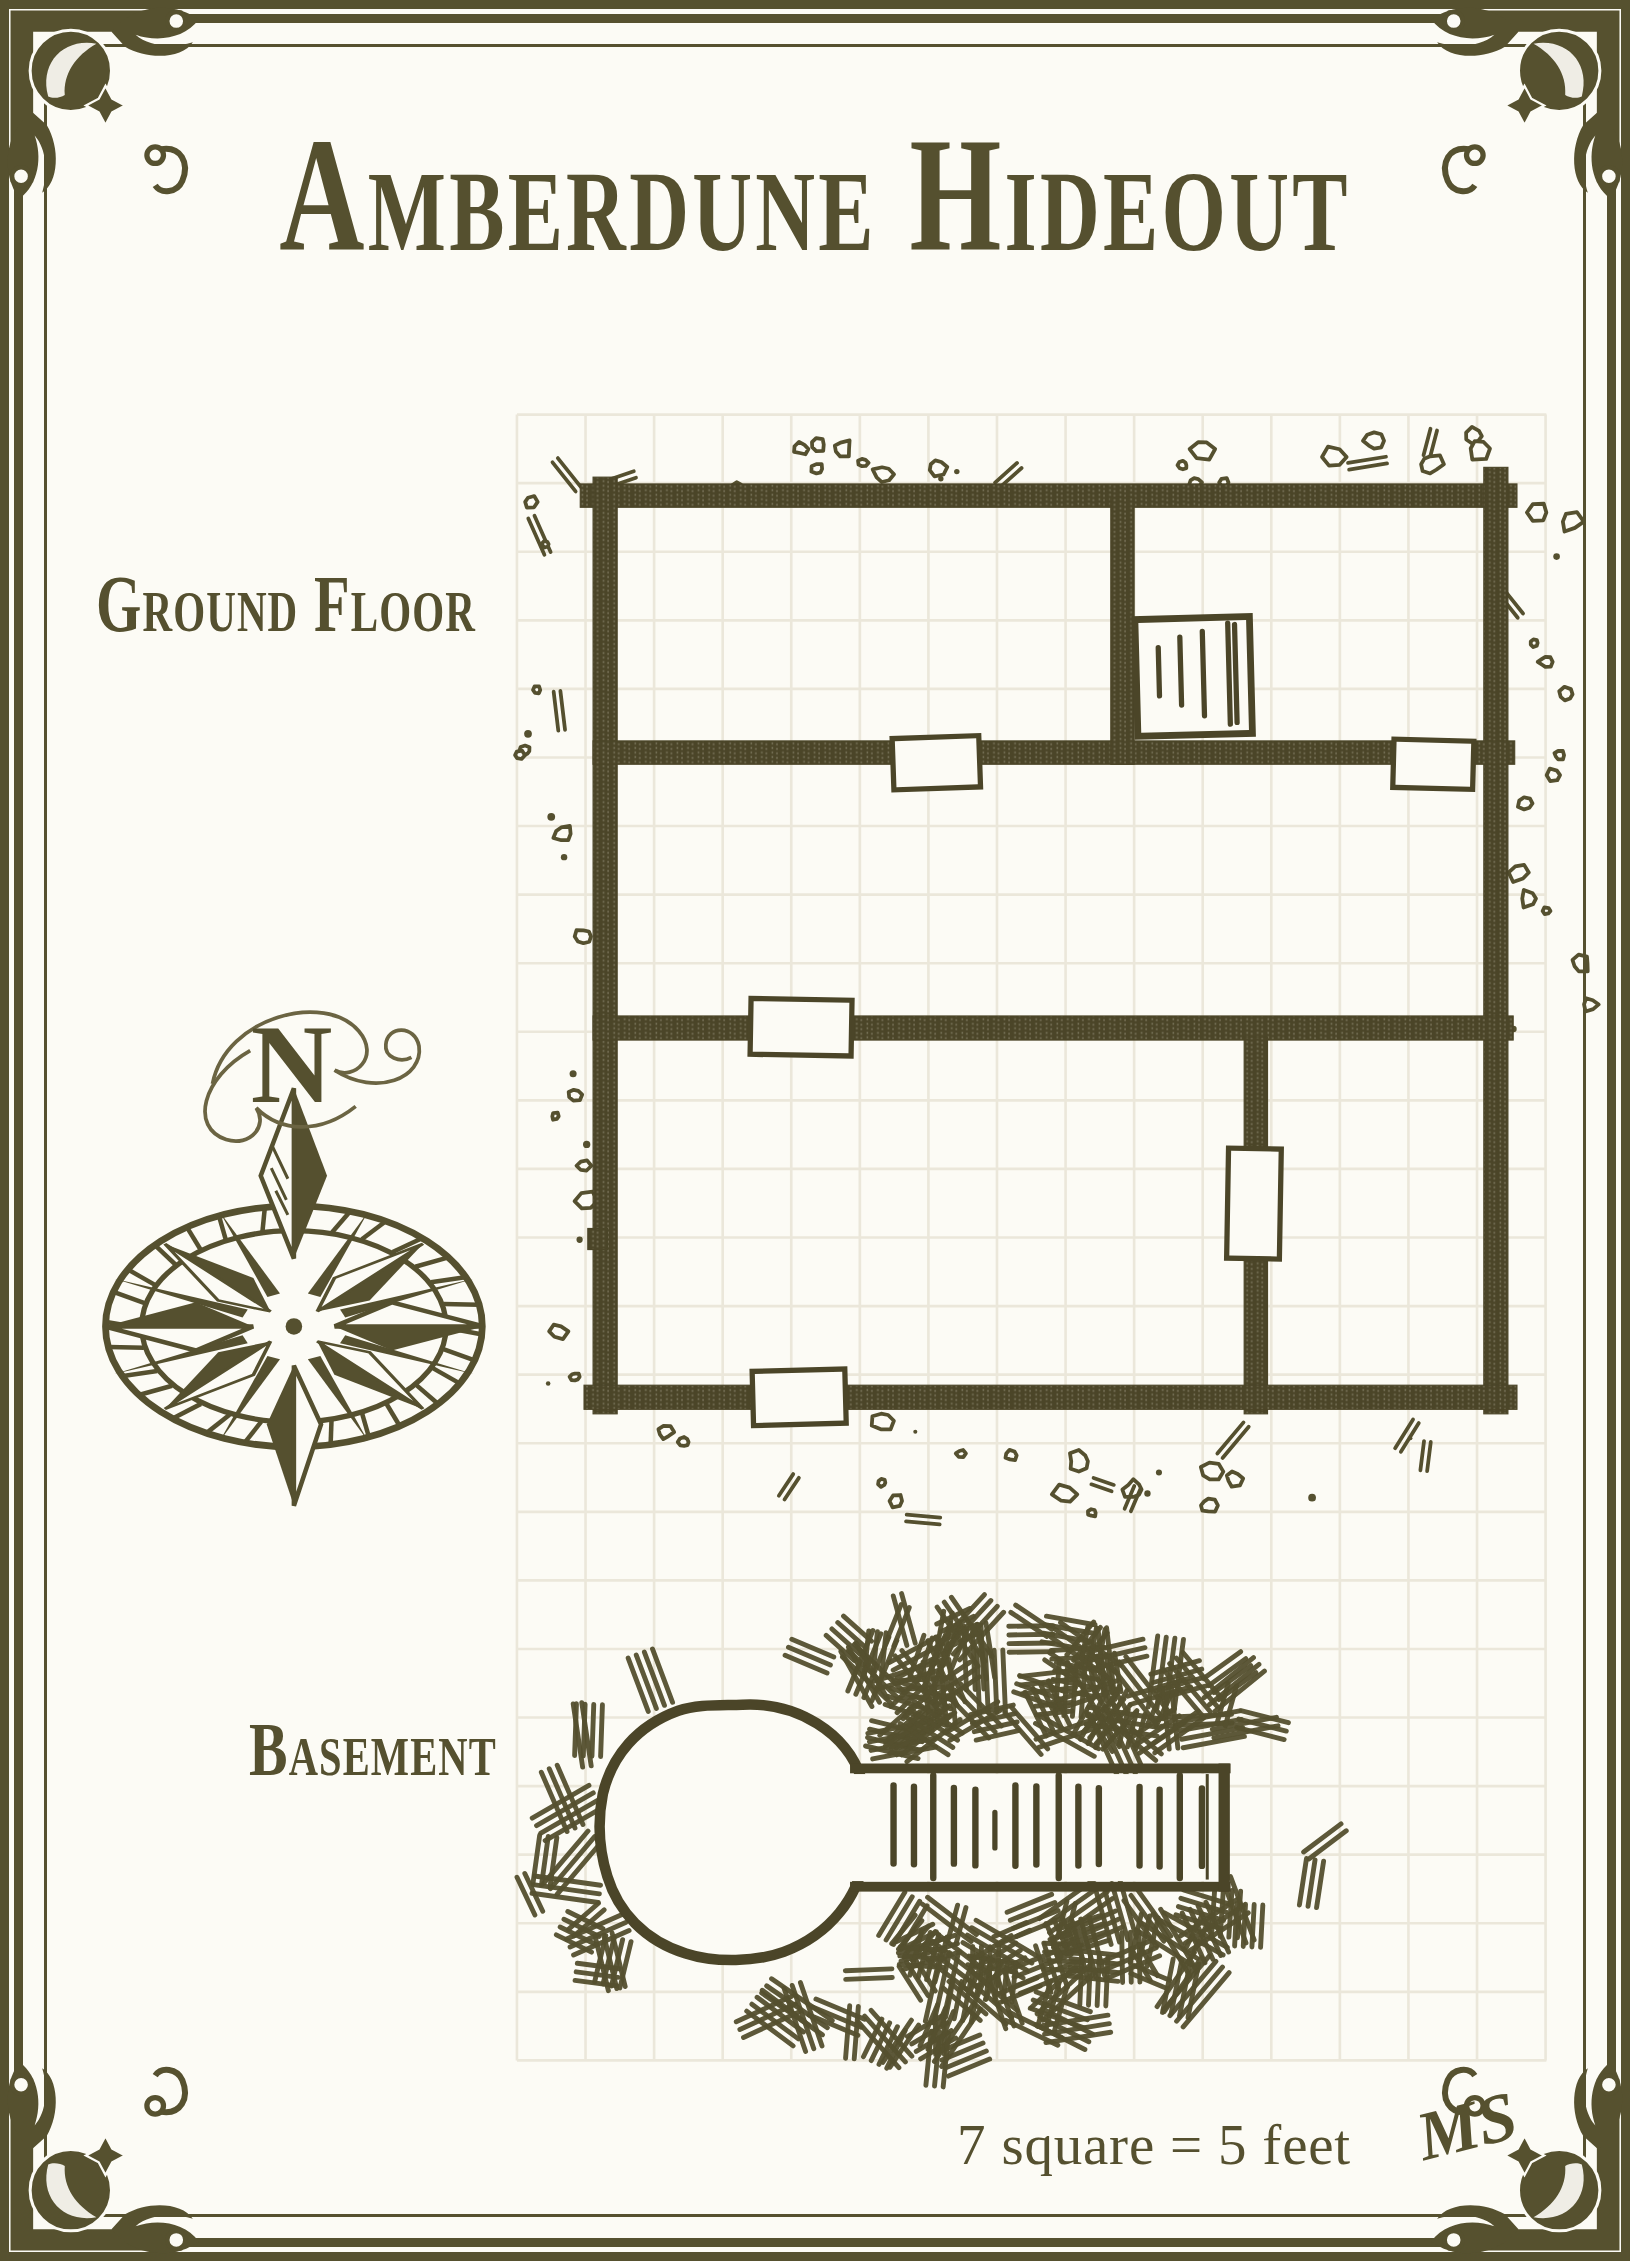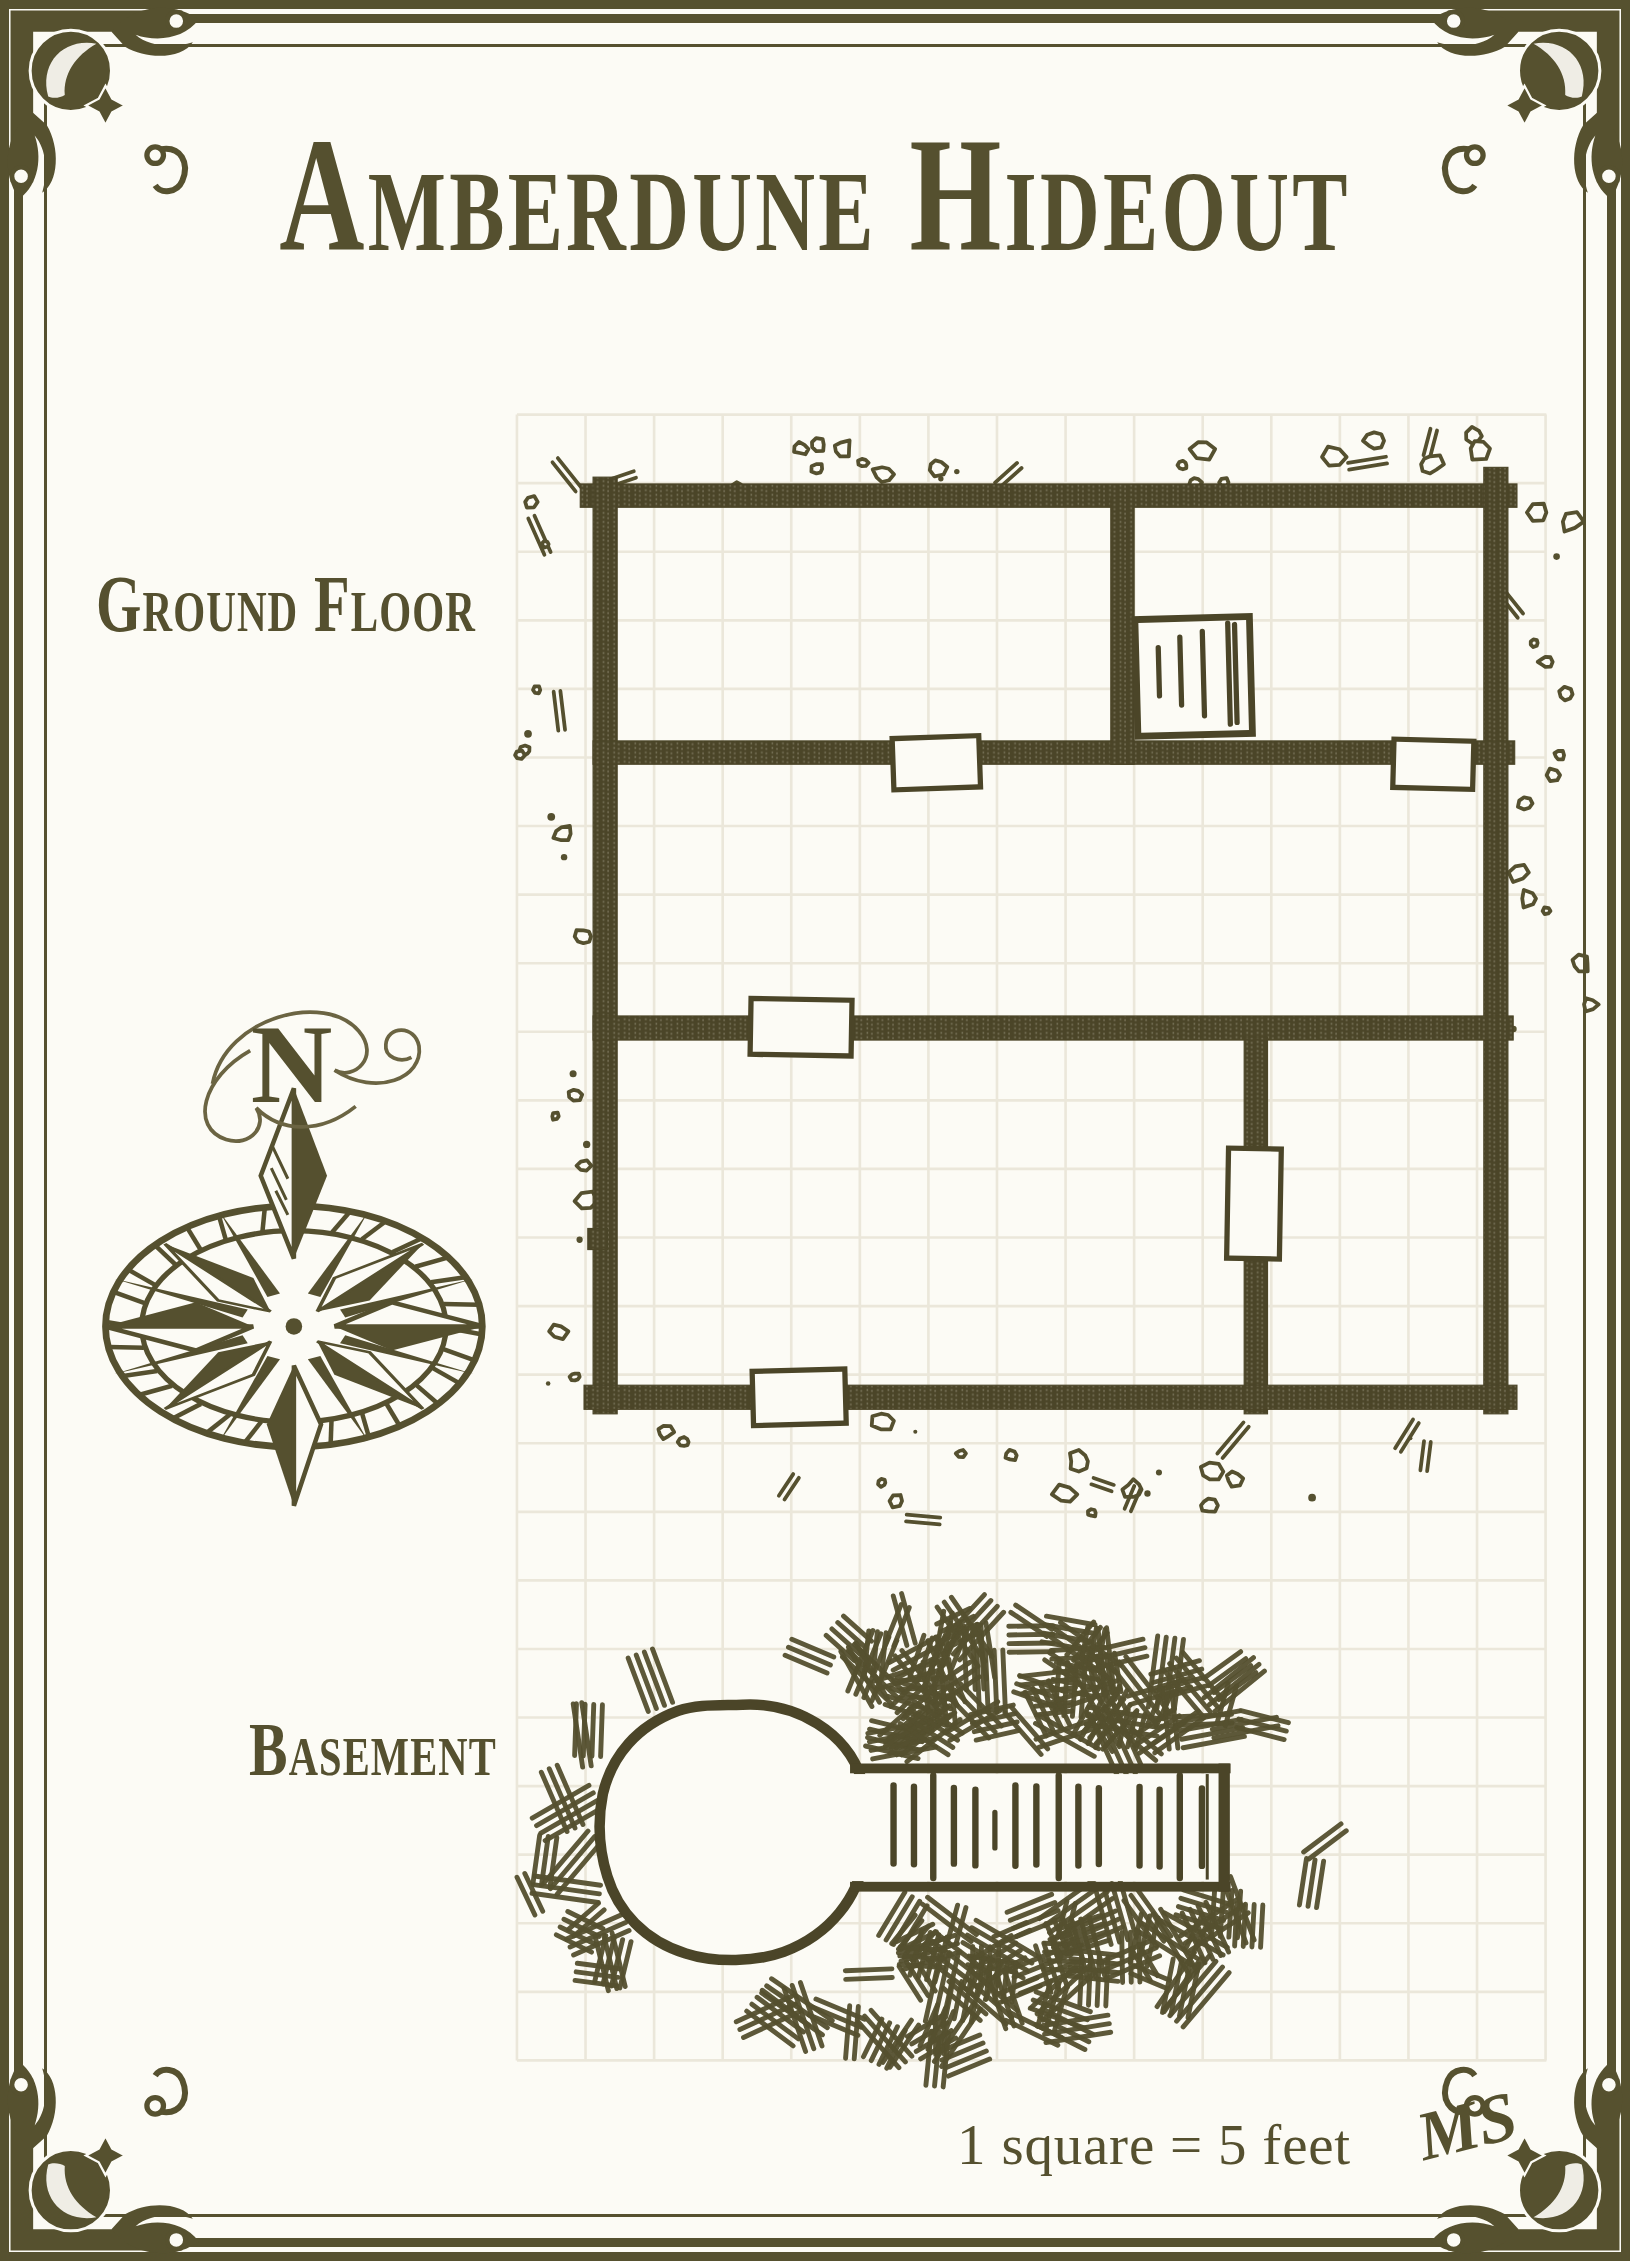--- a/index.html
+++ b/index.html
@@ -954,16 +954,16 @@
       <path d="M 64,128 C 52,84 84,50 128,58 C 100,74 84,98 86,126 C 80,130 70,131 64,128 Z" class="cornart-paper" opacity="0.92"></path>
       <path d="M 140,114 L 149,131 L 166,140 L 149,149 L 140,166 L 131,149 L 114,140 L 131,131 Z" class="cornart-ink" stroke="var(--paper)" stroke-width="3"></path>
       <circle cx="206" cy="206" r="11" class="cornart-paper" stroke="var(--frame)" stroke-width="7"></circle>
       <path d="M 214,198 C 240,194 252,216 242,240 C 235,256 214,258 206,246" fill="none" stroke="var(--frame)" stroke-width="8"></path>
     </g>
   </svg>
 
   <div class="title">Amberdune Hideout</div>
   <div class="floor-label label-ground">Ground Floor</div>
   <div class="floor-label label-basement">Basement</div>
-  <div class="scale-note">1 square = 5 feet</div>
+  <div class="scale-note">7 square = 5 feet</div>
   <div class="signature">MS</div>
 </div>
 
 
 </body></html>

